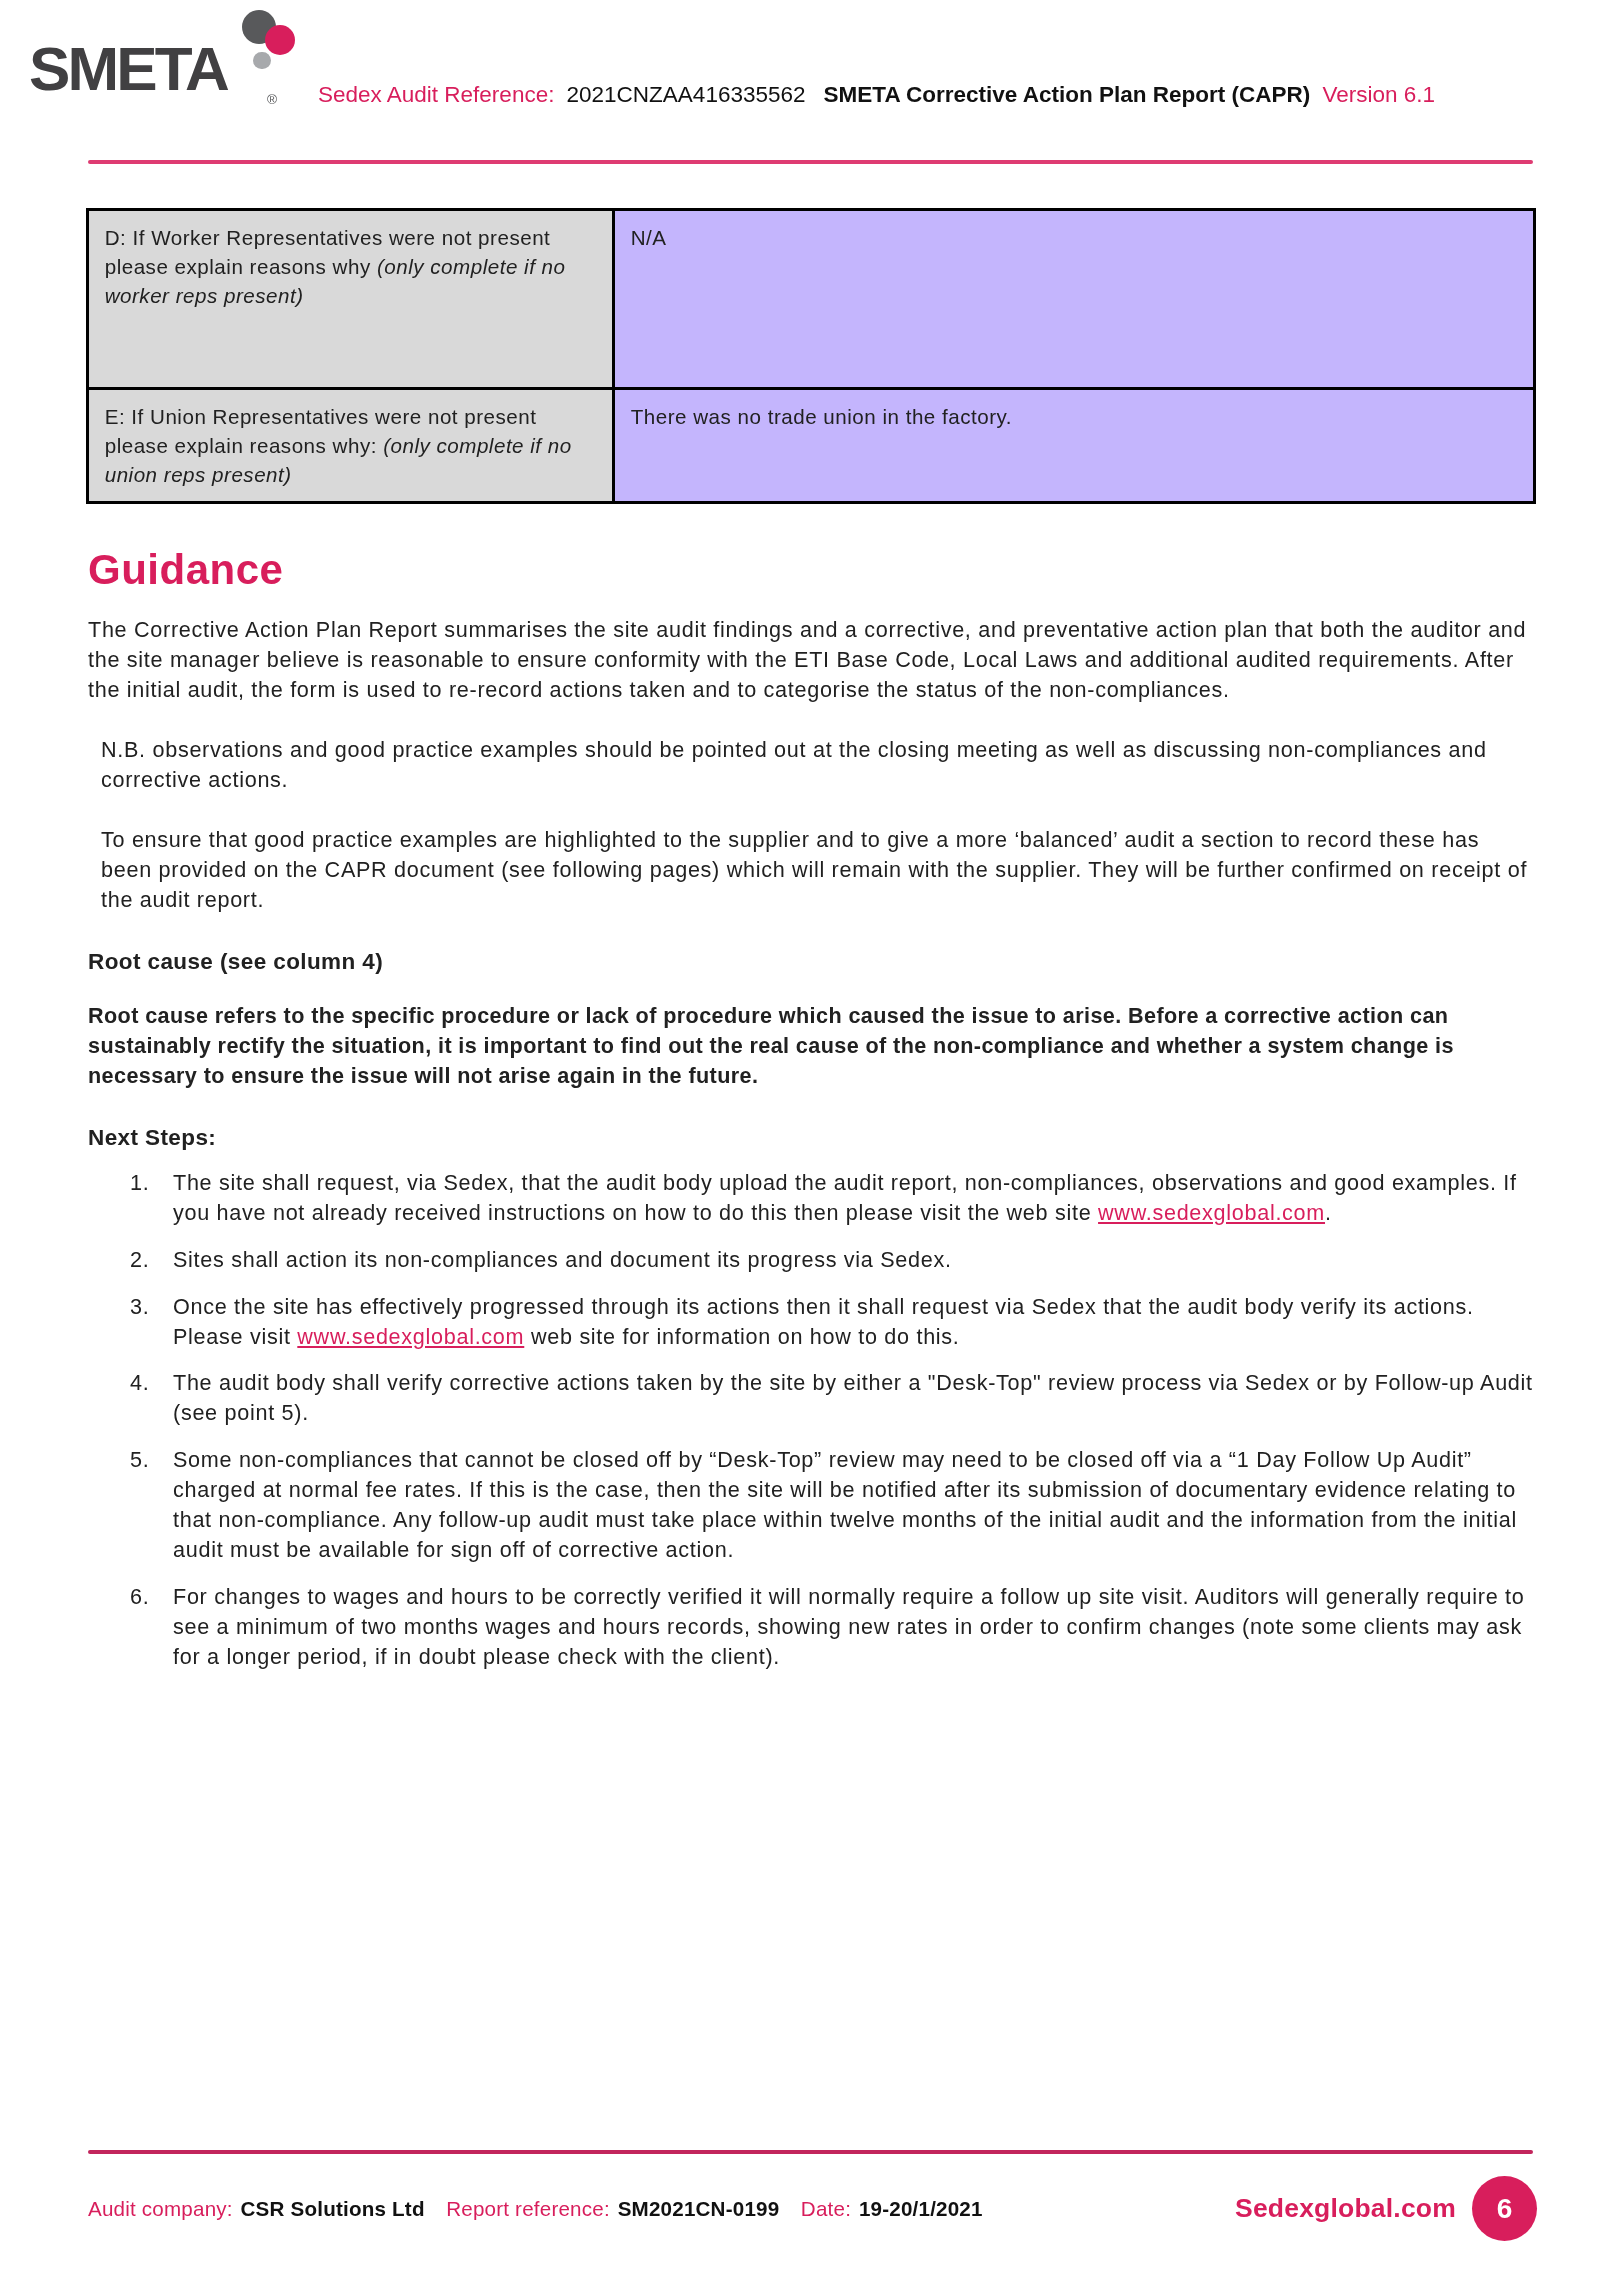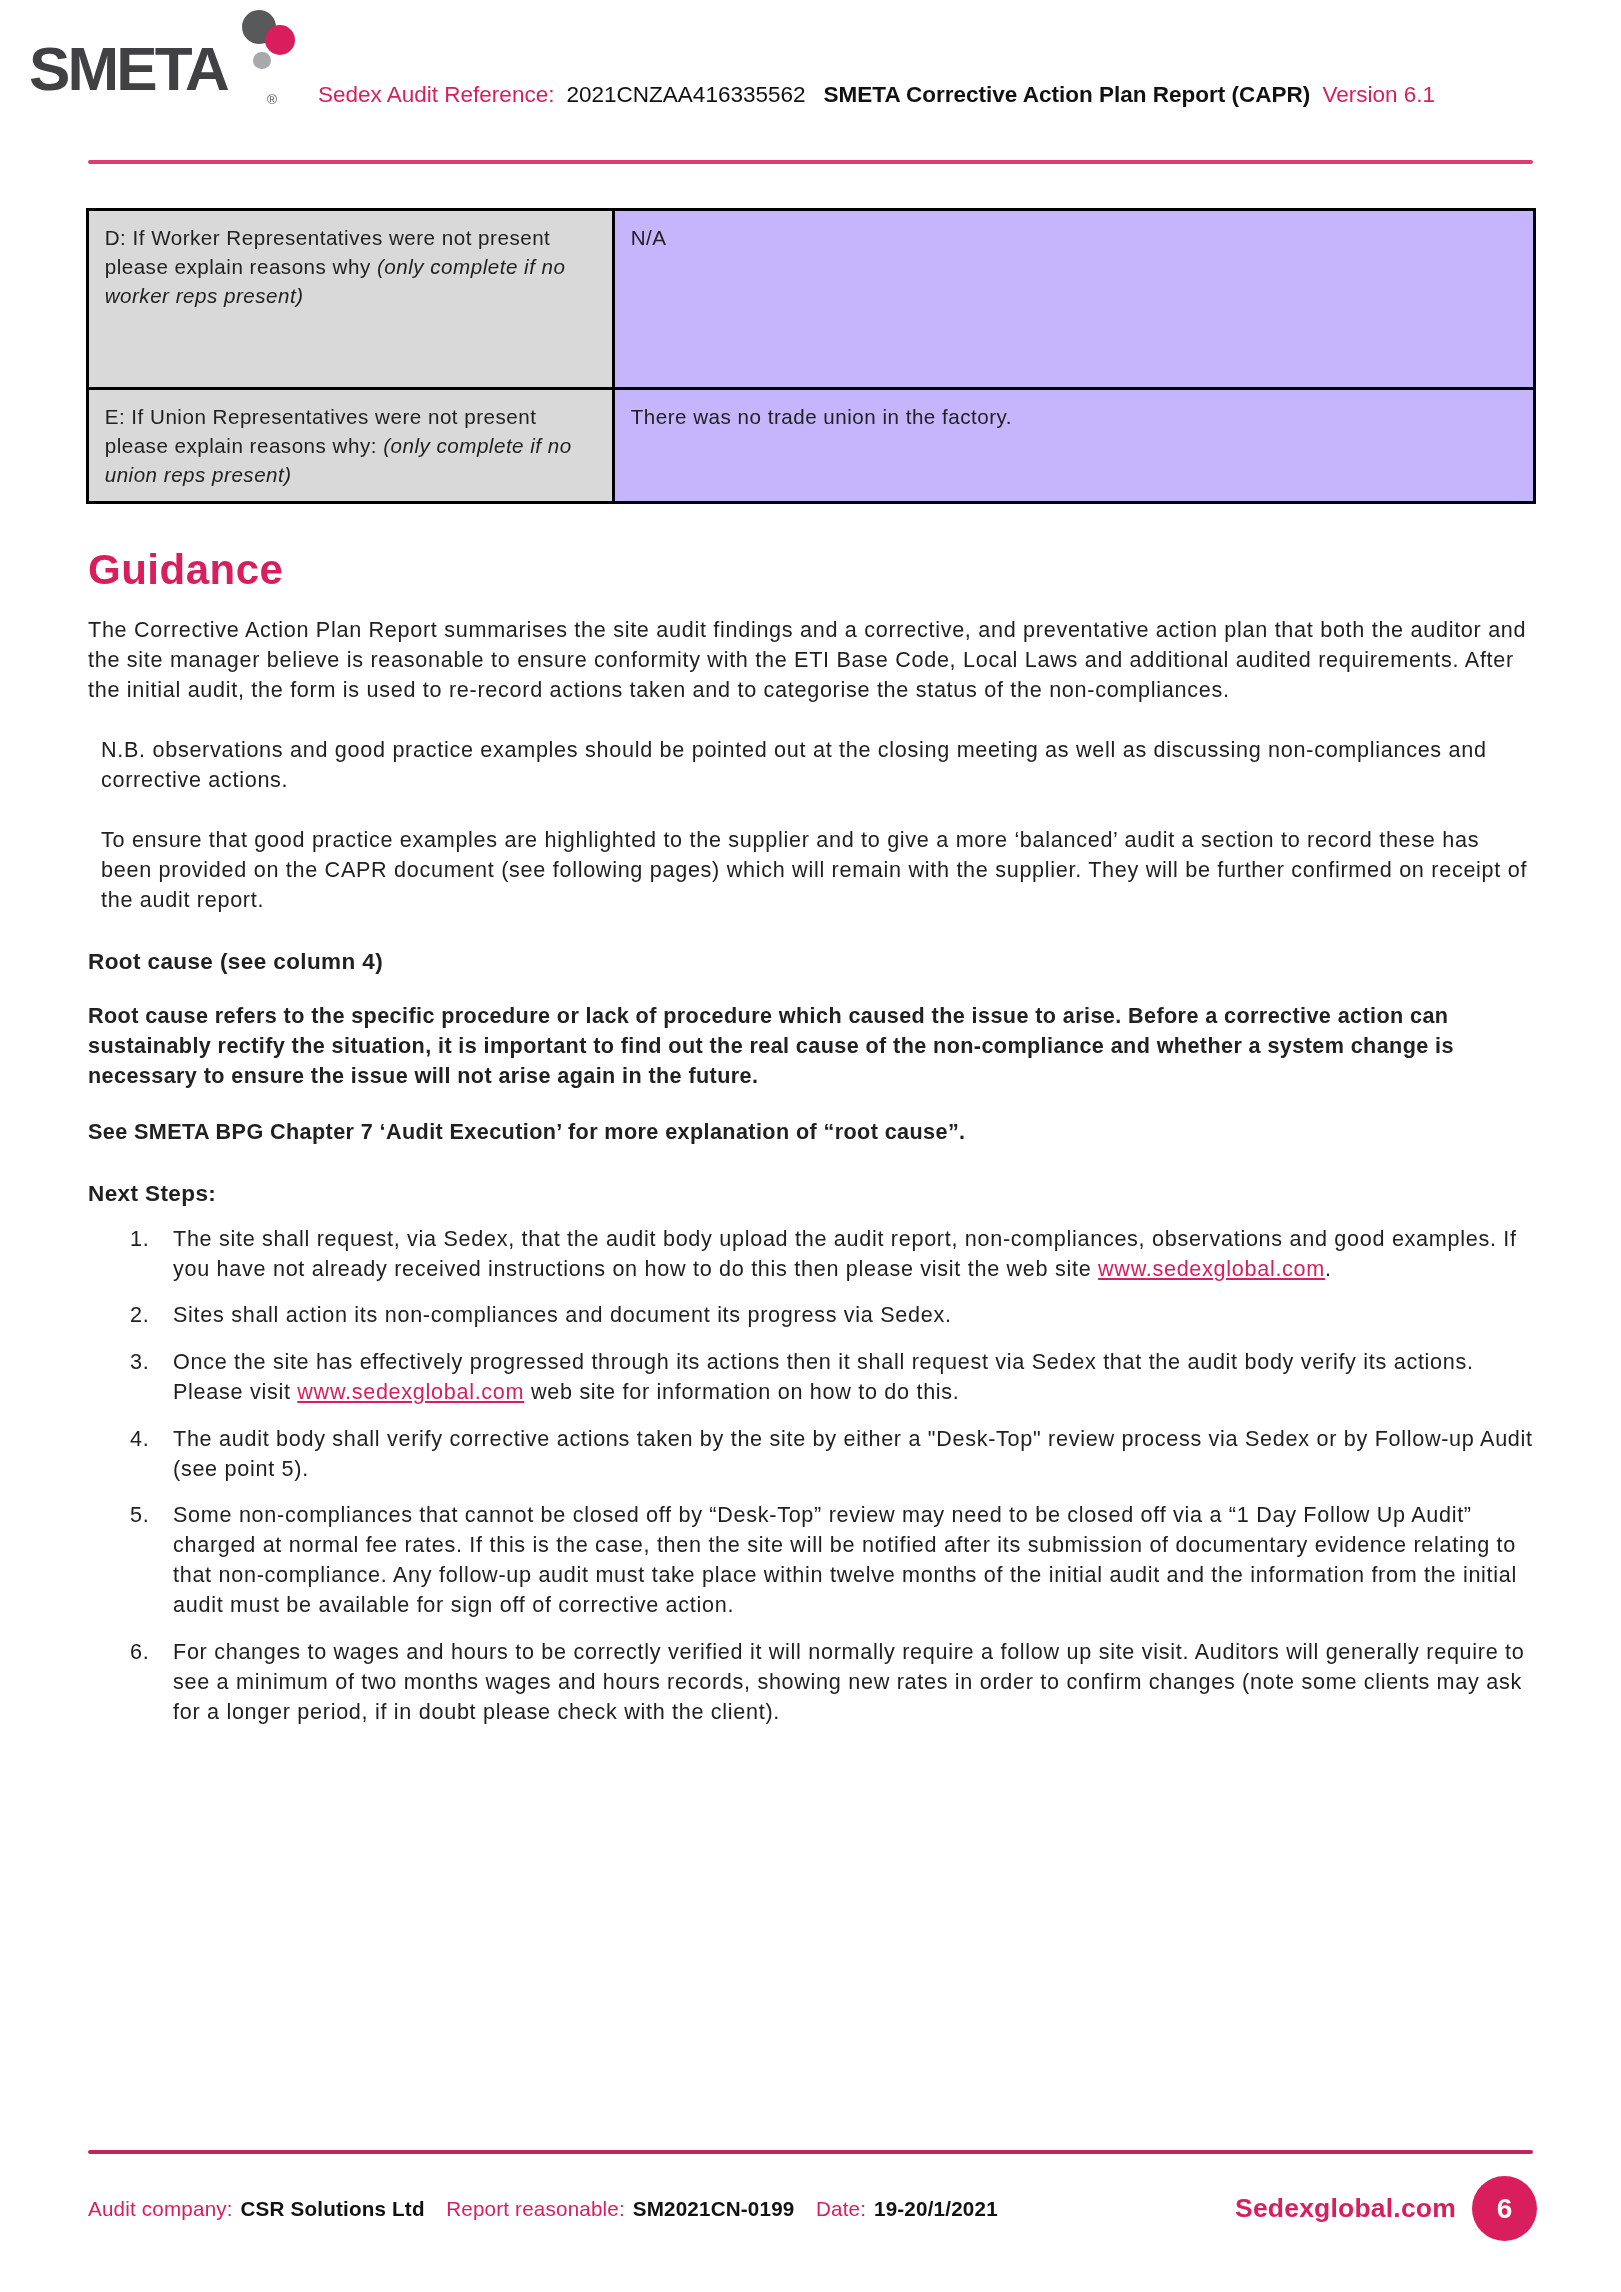--- a/index.html
+++ b/index.html
@@ -110,21 +110,20 @@
       </table>
 
     <h1 class="guidance">Guidance</h1>
 
     <p class="body">The Corrective Action Plan Report summarises the site audit findings and a corrective, and preventative action plan that both the auditor and the site manager believe is reasonable to ensure conformity with the ETI Base Code, Local Laws and additional audited requirements. After the initial audit, the form is used to re-record actions taken and to categorise the status of the non-compliances.</p>
     <p class="body">N.B. observations and good practice examples should be pointed out at the closing meeting as well as discussing non-compliances and corrective actions.</p>
     <p class="body">To ensure that good practice examples are highlighted to the supplier and to give a more ‘balanced’ audit a section to record these has been provided on the CAPR document (see following pages) which will remain with the supplier. They will be further confirmed on receipt of the audit report.</p>
 
     <h2 class="sub">Root cause (see column 4)</h2>
     <p class="boldpara">Root cause refers to the specific procedure or lack of procedure which caused the issue to arise. Before a corrective action can sustainably rectify the situation, it is important to find out the real cause of the non-compliance and whether a system change is necessary to ensure the issue will not arise again in the future.</p>
-    <p class="boldpara">See SMETA BPG Chapter 7 ‘Audit Execution’ for more explanation of “root cause”.</p>
 
     <h2 class="sub">Next Steps:</h2>
 
     <div class="steps">
       <div class="step">
         <span class="step-num">1.</span>
         <span class="step-text"><span>The site shall request, via Sedex, that the audit body upload the audit report, non-compliances, observations and good examples. If you have not already received instructions on how to do this then please visit the web site </span><a class="link">www.sedexglobal.com</a><span>.</span></span>
       </div>
       <div class="step">
         <span class="step-num">2.</span>
@@ -147,21 +146,21 @@
         <span class="step-text"><span>For changes to wages and hours to be correctly verified it will normally require a follow up site visit. Auditors will generally require to see a minimum of two months wages and hours records, showing new rates in order to confirm changes (note some clients may ask for a longer period, if in doubt please check with the client).</span></span>
       </div>
     </div>
   </div>
 
   <div class="rule rule-bottom"></div>
   <div class="footer-row">
     <div class="footer-left">
       <span class="pink">Audit company:</span>
       <span class="v">CSR Solutions Ltd</span>
-      <span class="pink">Report reasonable:</span>
+      <span class="pink">Report reference:</span>
       <span class="v">SM2021CN-0199</span>
       <span class="pink">Date:</span>
       <span class="v">19-20/1/2021</span>
     </div>
     <div class="footer-right">
       <span class="site">Sedexglobal.com</span>
       <span class="page-badge">6</span>
     </div>
   </div>
 

